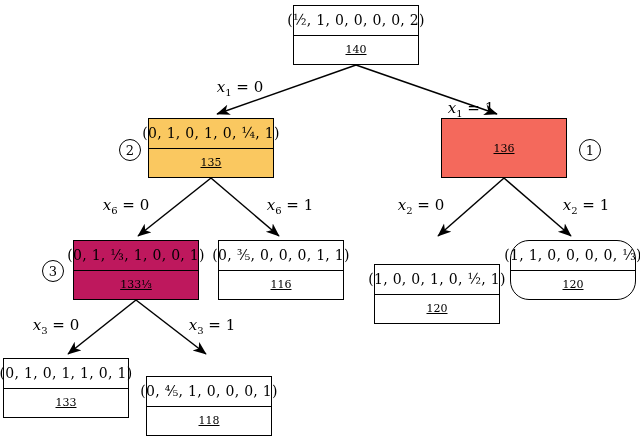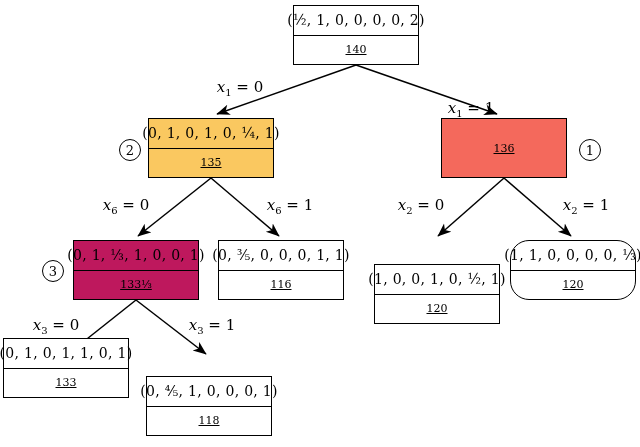--- a/index.html
+++ b/index.html
@@ -78,21 +78,21 @@
   </div>
   <div class="node" style="left:374px; top:240px;margin-top:24px;">
     <div class="tuple">(1, 0, 0, 1, 0, ½, 1)</div>
     <div class="value">120</div>
   </div>
   <div class="node" style="left:510px; top:240px;border-radius:19px;">
     <div class="tuple">(1, 1, 0, 0, 0, 0, ⅓)</div>
     <div class="value">120</div>
   </div>
 
-  <div class="node" style="left:3px; top:338px;">
+  <div class="node" style="left:3px; top:358px;">
     <div class="tuple">(0, 1, 0, 1, 1, 0, 1)</div>
     <div class="value">133</div>
   </div>
   <div class="node" style="left:146px; top:376px;">
     <div class="tuple">(0, ⅘, 1, 0, 0, 0, 1)</div>
     <div class="value">118</div>
   </div>
 
   <div class="badge" style="left:579px; top:139px;">1</div>
   <div class="badge" style="left:119px; top:139px;">2</div>

